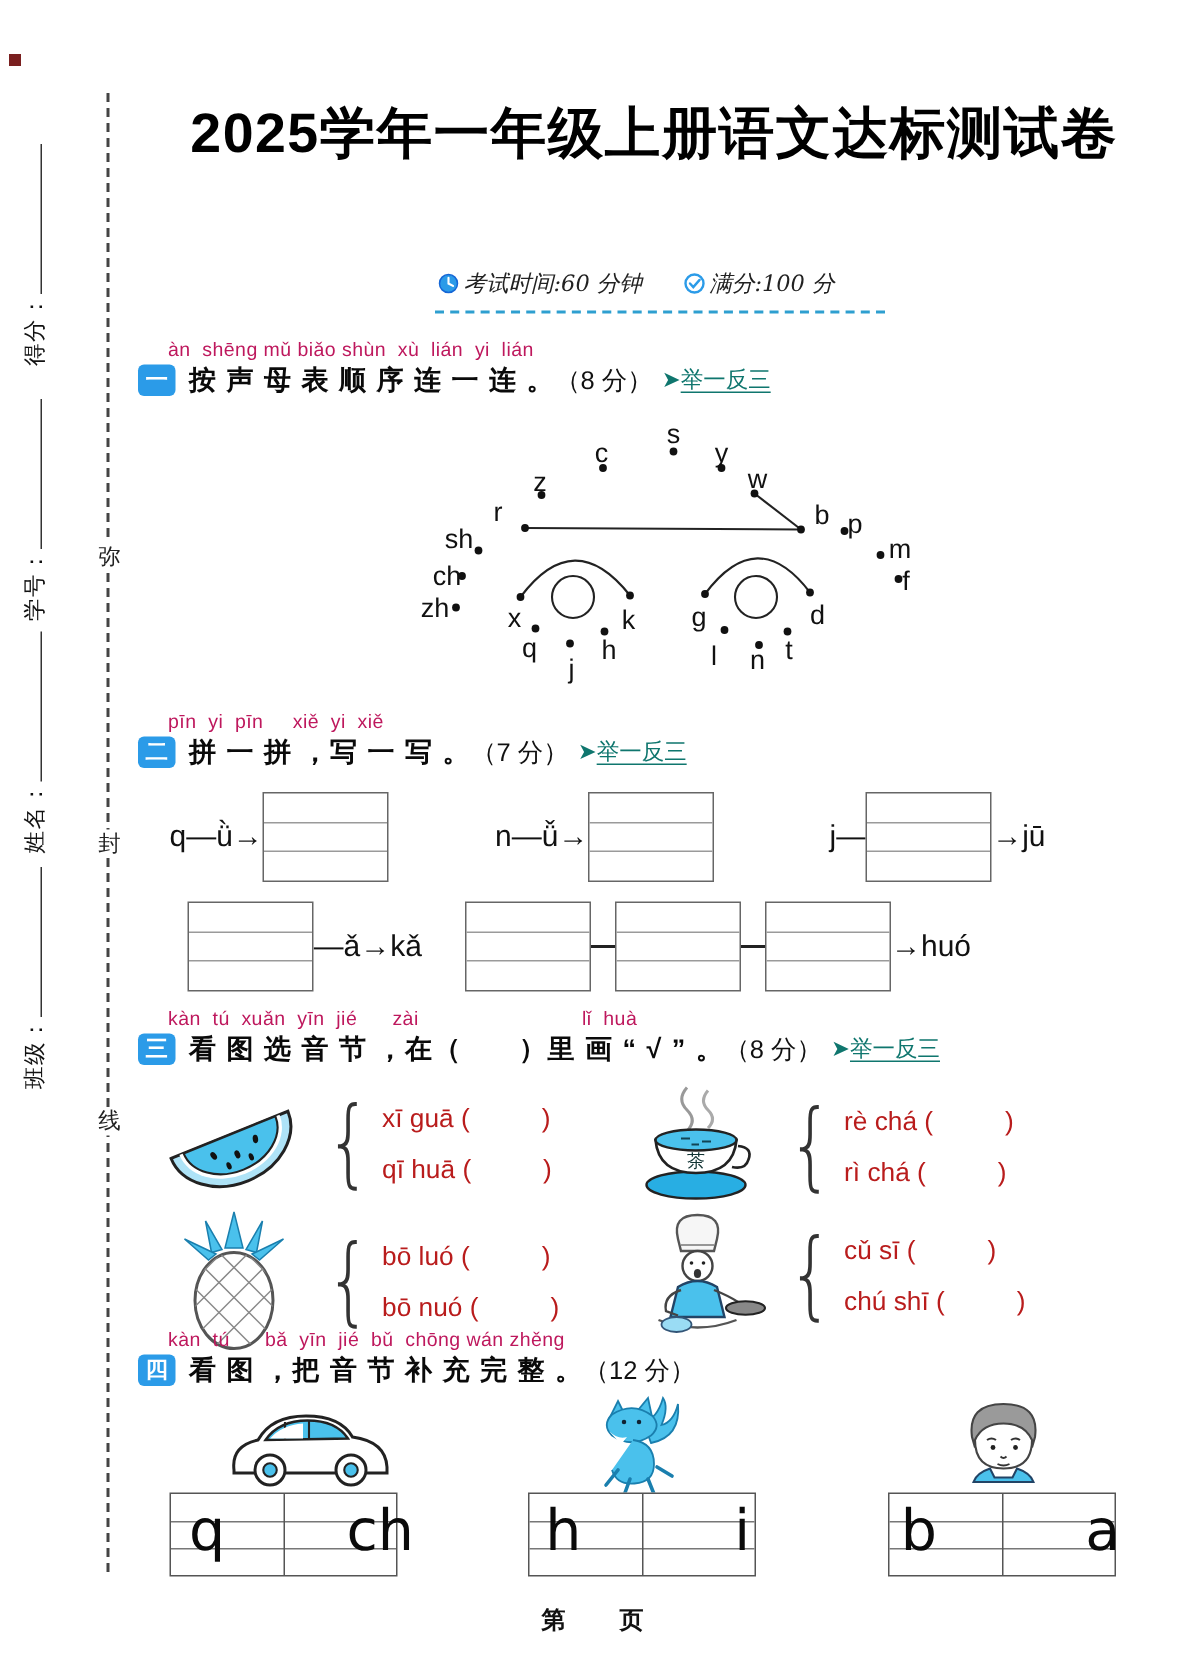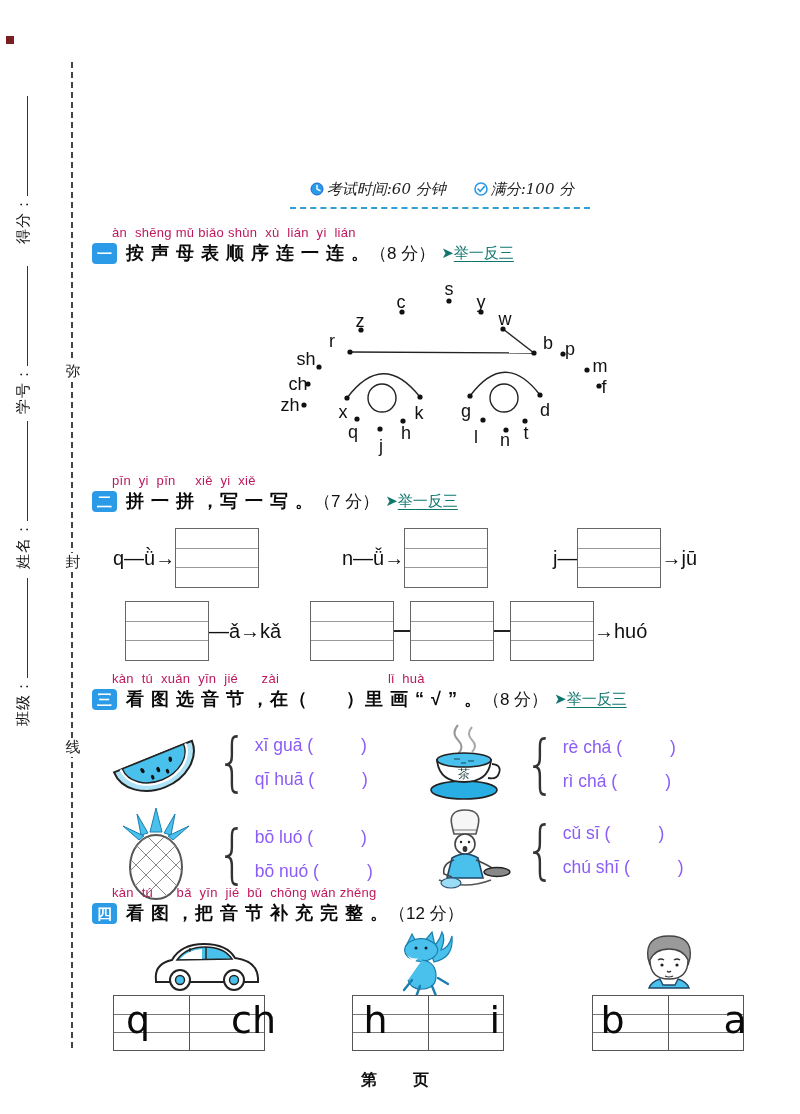--- a/index.html
+++ b/index.html
@@ -16,21 +16,21 @@
   .side-field .blank{display:inline-block;width:100px;border-bottom:1.5px solid #333;
                      height:14px;vertical-align:baseline;}
   .print-mark{position:absolute;left:6px;top:36px;width:8px;height:8px;background:#7a1f1f;}
   
   .title{position:absolute;left:92px;right:20px;top:64px;text-align:center;
          font-size:37px;font-weight:900;letter-spacing:1px;color:#000;}
   .subtitle{position:absolute;left:92px;right:20px;top:112px;text-align:center;
             font-size:29px;font-weight:900;color:#000;}
   .exam-info{position:absolute;left:292px;top:180px;width:300px;display:flex;gap:28px;
              font-family:"DejaVu Serif",serif;font-style:italic;font-size:15px;color:#222;
-             align-items:center;white-space:nowrap;justify-content:center;}
+             align-items:center;white-space:nowrap;}
   .exam-info .ico{display:inline-block;width:14px;height:14px;margin-right:3px;vertical-align:-2px;}
   .exam-dash{position:absolute;left:290px;top:207px;width:300px;border-top:2px dashed #2e9fd0;}
   
   .pinyin{position:absolute;font-size:13px;color:#be185d;white-space:pre;letter-spacing:.3px;}
   .qline{position:absolute;left:92px;display:flex;align-items:center;white-space:pre;}
   .badge{display:inline-block;min-width:25px;height:21px;background:#2b9be8;color:#fff;
          border-radius:4px;text-align:center;font-size:15px;line-height:21px;font-weight:bold;}
   .qtext{font-size:18px;font-weight:700;color:#0a0a0a;margin-left:9px;letter-spacing:1px;}
   .qscore{font-size:17px;font-weight:400;color:#111;}
   .tip{font-size:15px;font-weight:400;color:#0f766e;margin-left:6px;}
@@ -43,21 +43,21 @@
   .pybox{width:84px;height:60px;border:1.6px solid #666;position:relative;background:#fff;box-sizing:border-box;}
   .pybox i{position:absolute;left:0;right:0;height:0;border-top:1px solid #9a9a9a;}
   .pybox i.l1{top:19px;} .pybox i.l2{top:38px;}
   .dash{width:16px;height:2px;background:#222;}
   
   .q3item{position:absolute;display:flex;align-items:center;}
   .q3img{width:112px;display:flex;justify-content:center;align-items:center;}
   .brace{font-family:"DejaVu Sans",sans-serif;font-size:64px;font-weight:200;color:#333;
          line-height:70px;margin:0 2px 0 0;transform:scaleX(.75);}
   .q3opts{display:flex;flex-direction:column;gap:13px;}
-  .q3opt{font-size:17.5px;color:#8b5cf6;white-space:nowrap;}
+  .q3opt{font-size:17.5px;color:#b91c1c;white-space:nowrap;}
   .q3opt .gap{display:inline-block;width:48px;}
   
   .q4img{position:absolute;}
   .grid4{position:absolute;width:152px;height:56px;border:1.8px solid #555;background:#fff;box-sizing:border-box;}
   .grid4 .hl{position:absolute;left:0;right:0;border-top:1.2px solid #777;height:0;}
   .grid4 .vl{position:absolute;top:0;bottom:0;border-left:1.5px solid #555;width:0;}
   .grid4 .letter{position:absolute;top:5px;font-size:38px;line-height:1;color:#0a0a0a;
                  font-family:"DejaVu Sans",sans-serif;}
   
   .footer{position:absolute;left:0;right:0;top:1070px;text-align:center;font-size:16px;
@@ -75,20 +75,21 @@
       <div class="seal-char" style="top: 553px;">封</div>
       <div class="seal-char" style="top: 738px;">线</div>
     </div>
   <div id="side-fields">
       <div class="side-field" style="top: 149px;"><span>得分：</span><span class="blank"></span></div>
       <div class="side-field" style="top: 319px;"><span>学号：</span><span class="blank"></span></div>
       <div class="side-field" style="top: 474px;"><span>姓名：</span><span class="blank"></span></div>
       <div class="side-field" style="top: 631px;"><span>班级：</span><span class="blank"></span></div>
     </div>
 
+  <div class="title">2025学年一年级上册语文达标测试卷</div>
   <div class="exam-info">
     <span><span class="ico"><svg width="14" height="14" viewBox="0 0 14 14">
             <circle cx="7" cy="7" r="6" fill="#2b9be8" stroke="#1466d6"></circle>
             <path d="M7 3.2 V7 L10 8.6" stroke="#fff" stroke-width="1.4" fill="none" stroke-linecap="round"></path>
           </svg></span><span>考试时间:60 分钟</span></span>
     <span><span class="ico"><svg width="14" height="14" viewBox="0 0 14 14">
             <circle cx="7" cy="7" r="6" fill="#fff" stroke="#2b9be8" stroke-width="1.6"></circle>
             <path d="M4 7 l2.2 2.4 L10.4 4.6" stroke="#2b9be8" stroke-width="1.6" fill="none" stroke-linecap="round"></path>
           </svg></span><span>满分:100 分</span></span>
   </div>
@@ -158,21 +159,21 @@
 
   <div class="pinyin" style="left:112px;top:473px;">pīn  yi  pīn     xiě  yi  xiě</div>
   <div class="qline" style="top:489px;">
     <span class="badge">二</span>
     <span class="qtext">拼 一 拼 ，写 一 写 。</span>
     <span class="qscore">（7 分）</span>
     <span class="tip"><span>➤</span><span class="lbl">举一反三</span></span>
   </div>
   <div id="q2-row1">
       <div class="pygroup" style="left: 113px; top: 528px;"><span class="txt">q—ǜ→</span><div class="pybox"><i class="l1"></i><i class="l2"></i></div></div>
-      <div class="pygroup" style="left: 342px; top: 528px; align-items: center;"><span class="txt">n—ǚ→</span><div class="pybox"><i class="l1"></i><i class="l2"></i></div></div>
+      <div class="pygroup" style="left: 330px; top: 528px; align-items: center;"><span class="txt">n—ǚ→</span><div class="pybox"><i class="l1"></i><i class="l2"></i></div></div>
       <div class="pygroup" style="left: 553px; top: 528px;"><span class="txt">j—</span><div class="pybox"><i class="l1"></i><i class="l2"></i></div><span class="txt">→jū</span></div>
     </div>
   <div id="q2-row2">
       <div class="pygroup" style="left: 113px; top: 601px; padding-left: 12px;"><div class="pybox"><i class="l1"></i><i class="l2"></i></div><span class="txt">—ǎ→kǎ</span></div>
       <div class="pygroup" style="left: 310px; top: 601px;"><div class="pybox"><i class="l1"></i><i class="l2"></i></div><span class="dash"></span><div class="pybox"><i class="l1"></i><i class="l2"></i></div><span class="dash"></span><div class="pybox"><i class="l1"></i><i class="l2"></i></div><span class="txt">→huó</span></div>
     </div>
 
   <div id="q3-pinyin">
       <div class="pinyin" style="left: 112px; top: 671px;">kàn  tú  xuǎn  yīn  jié      zài</div>
       <div class="pinyin" style="left: 388px; top: 671px;">lǐ  huà</div>

